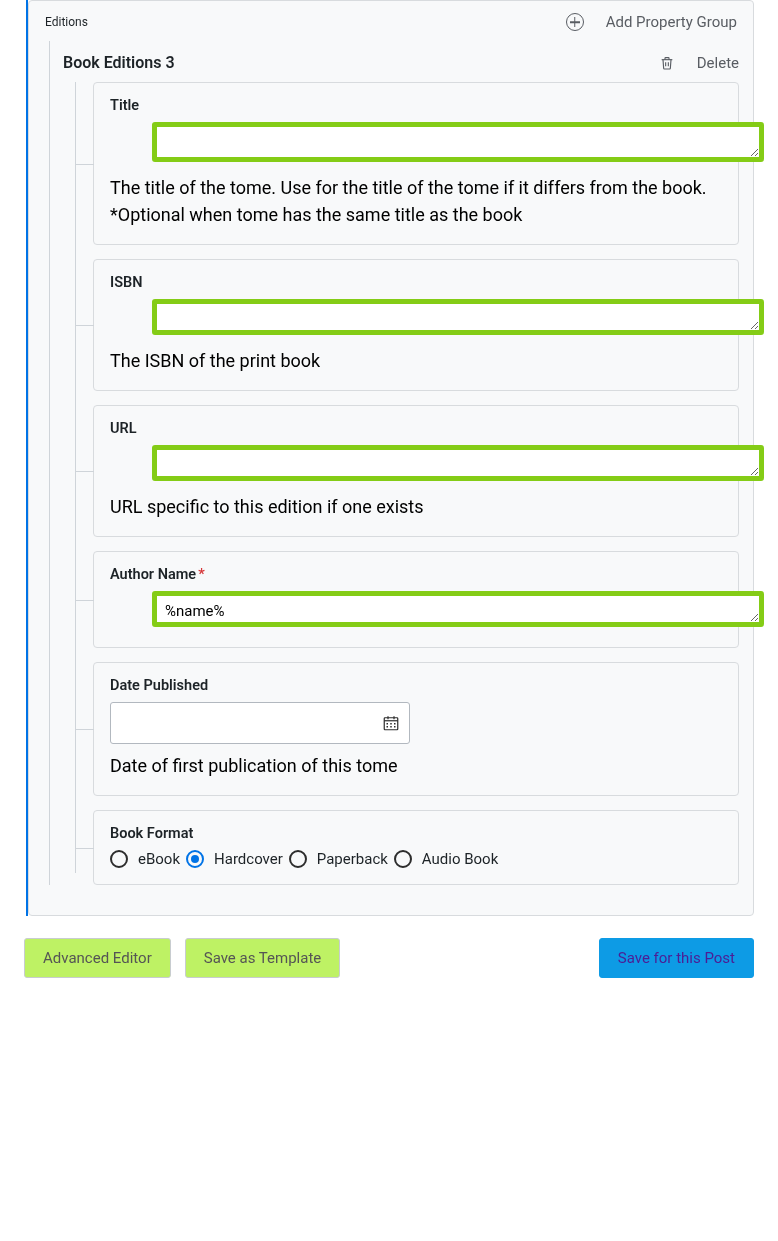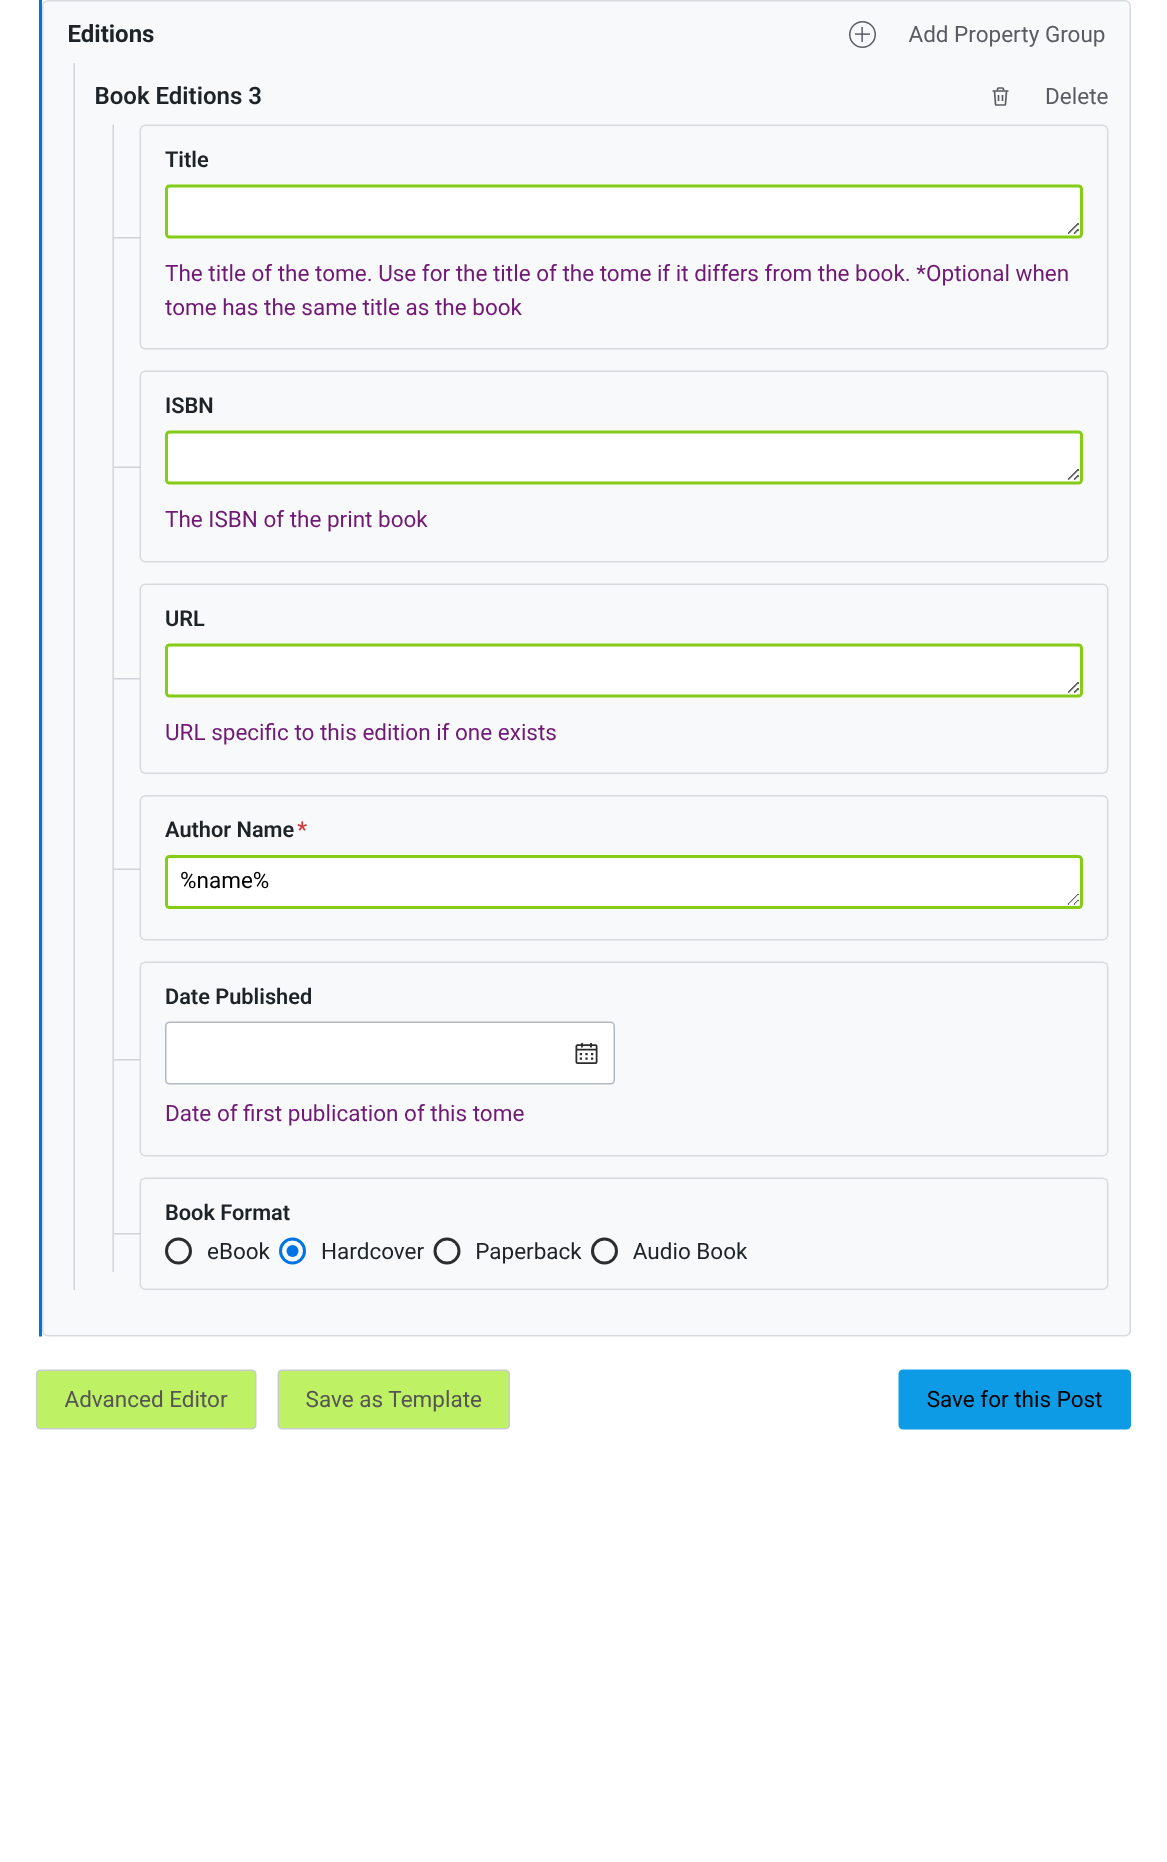--- a/index.html
+++ b/index.html
@@ -21,22 +21,22 @@
     padding: 12px 14px 16px 14px;
     position: relative;
   }
   .panel-head {
     display: flex;
     justify-content: space-between;
     align-items: center;
     padding: 0 2px 6px 2px;
   }
   .panel-title {
-    font-weight: 700;
-    font-size: 16px;
+    font-weight: 400;
+    font-size: 12px;
   }
   .head-action {
     display: inline-flex;
     align-items: center;
     gap: 22px;
     color: #595d63;
     cursor: pointer;
     font-size: 15px;
   }
   .icon-circle-plus {
@@ -113,32 +113,33 @@
   }
   .field-label {
     font-weight: 600;
     font-size: 14.5px;
     margin-bottom: 8px;
     display: block;
   }
   .req { color: #d63638; margin-left: 2px;}
   textarea.txt, input.txt {
     width: 100%;
-    border: 2px solid #84cc16;
+    border: 5px solid #84cc16;
     border-radius: 3px;
     background: #fff;
     font: inherit;
     padding: 6px 8px;
     resize: both;
     min-height: 36px;
+    margin-left: 42px;
   }
   textarea.short { height: 36px; resize: horizontal;}
   .help {
-    color: #701a75;
-    font-size: 15px;
+    color: #000000;
+    font-size: 18px;
     margin-top: 8px;
     line-height: 1.5;
   }
   .date-wrap {
     position: relative;
     width: 300px;
     max-width: 100%;
   }
   .date-wrap input {
     width: 100%;
@@ -201,21 +202,21 @@
     cursor: pointer;
   }
   .btn.secondary {
     background: #bef264;
     border: 1px solid #c8ccd0;
     color: #555;
   }
   .btn.primary {
     background: #0d9be5;
     border: 1px solid #0d9be5;
-    color: #000000;
+    color: #4c1d95;
   }
   
   .outer-line {
     border-left: 2px solid #0073e6;
     margin-left: 2px;
     padding-left: 0;
   }
 </style>
 </head>
 <body>

